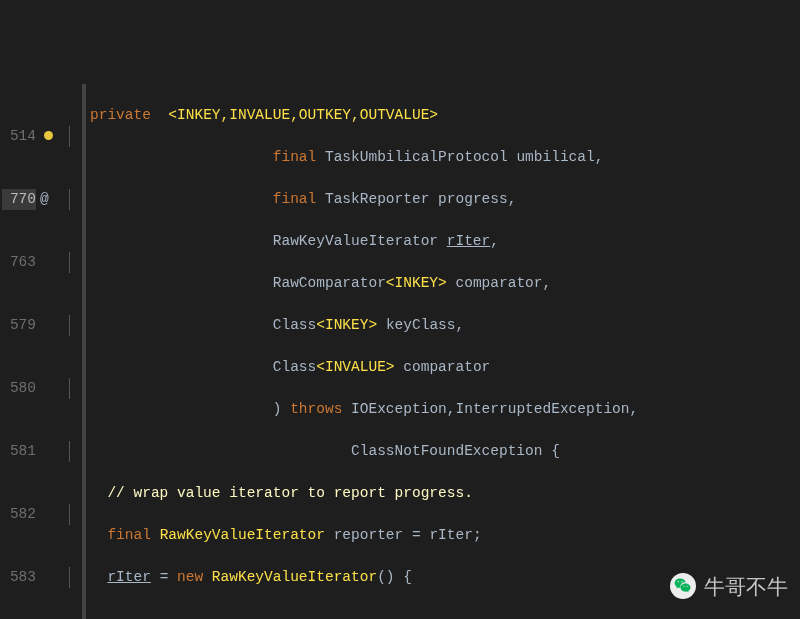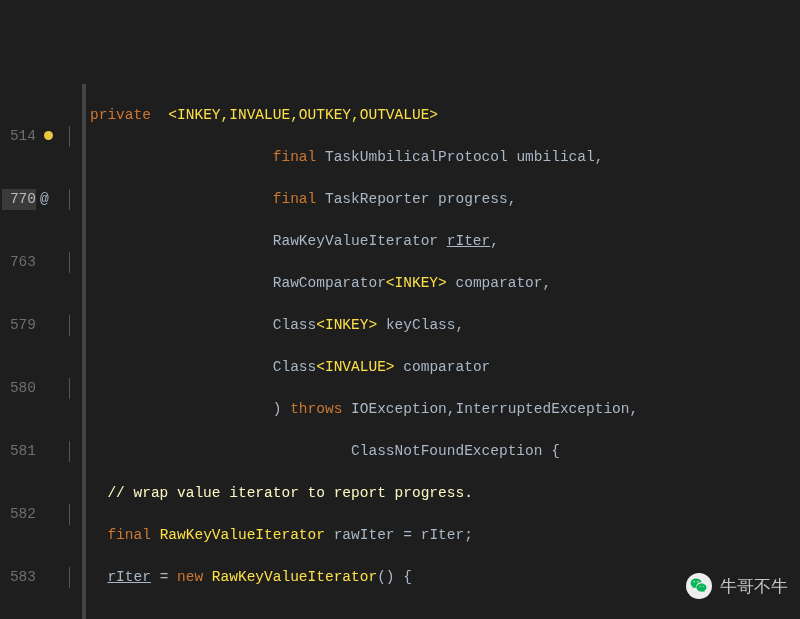--- a/index.html
+++ b/index.html
@@ -66,21 +66,21 @@
   .decl { background: #3b5a8a; }
   .watermark {
     position: fixed;
     right: 12px;
     bottom: 20px;
     display: flex;
     align-items: center;
     gap: 8px;
     color: #d4d4d4;
     font-family: sans-serif;
-    font-size: 17px;
+    font-size: 21px;
     opacity: 0.92;
   }
   .watermark .icon {
     width: 26px; height: 26px; border-radius: 50%;
     background: #fff;
     display: flex; align-items: center; justify-content: center;
   }
   .watermark .icon svg { width: 20px; height: 20px; }
 </style>
 </head>
@@ -191,21 +191,21 @@
 <div class="row"><span class="kw">private</span>  <span class="type">&lt;INKEY,INVALUE,OUTKEY,OUTVALUE&gt;</span></div>
 <div class="row">                     <span class="kw">final</span> <span class="id">TaskUmbilicalProtocol</span> <span class="id">umbilical</span><span class="op">,</span></div>
 <div class="row">                     <span class="kw">final</span> <span class="id">TaskReporter</span> <span class="id">progress</span><span class="op">,</span></div>
 <div class="row">                     <span class="id">RawKeyValueIterator</span> <span class="id ul">rIter</span><span class="op">,</span></div>
 <div class="row">                     <span class="id">RawComparator</span><span class="type">&lt;INKEY&gt;</span> <span class="id">comparator</span><span class="op">,</span></div>
 <div class="row">                     <span class="id">Class</span><span class="type">&lt;INKEY&gt;</span> <span class="id">keyClass</span><span class="op">,</span></div>
 <div class="row">                     <span class="id">Class</span><span class="type">&lt;INVALUE&gt;</span> <span class="id">comparator</span></div>
 <div class="row">                     <span class="op">)</span> <span class="kw">throws</span> <span class="id">IOException</span><span class="op">,</span><span class="id">InterruptedException</span><span class="op">,</span></div>
 <div class="row">                              <span class="id">ClassNotFoundException</span> <span class="op">{</span></div>
 <div class="row">  <span class="cmt">// wrap value iterator to report progress.</span></div>
-<div class="row">  <span class="kw">final</span> <span class="type">RawKeyValueIterator</span> <span class="id">rawIter</span> <span class="op">=</span> <span class="id">rIter</span><span class="op">;</span></div>
+<div class="row">  <span class="kw">final</span> <span class="type">RawKeyValueIterator</span> <span class="id">reporter</span> <span class="op">=</span> <span class="id">rIter</span><span class="op">;</span></div>
 <div class="row">  <span class="id ul">rIter</span> <span class="op">=</span> <span class="kw">new</span> <span class="type">RawKeyValueIterator</span><span class="op">()</span> <span class="op">{</span></div>
 
 
 
 
 
 
 
 
 

